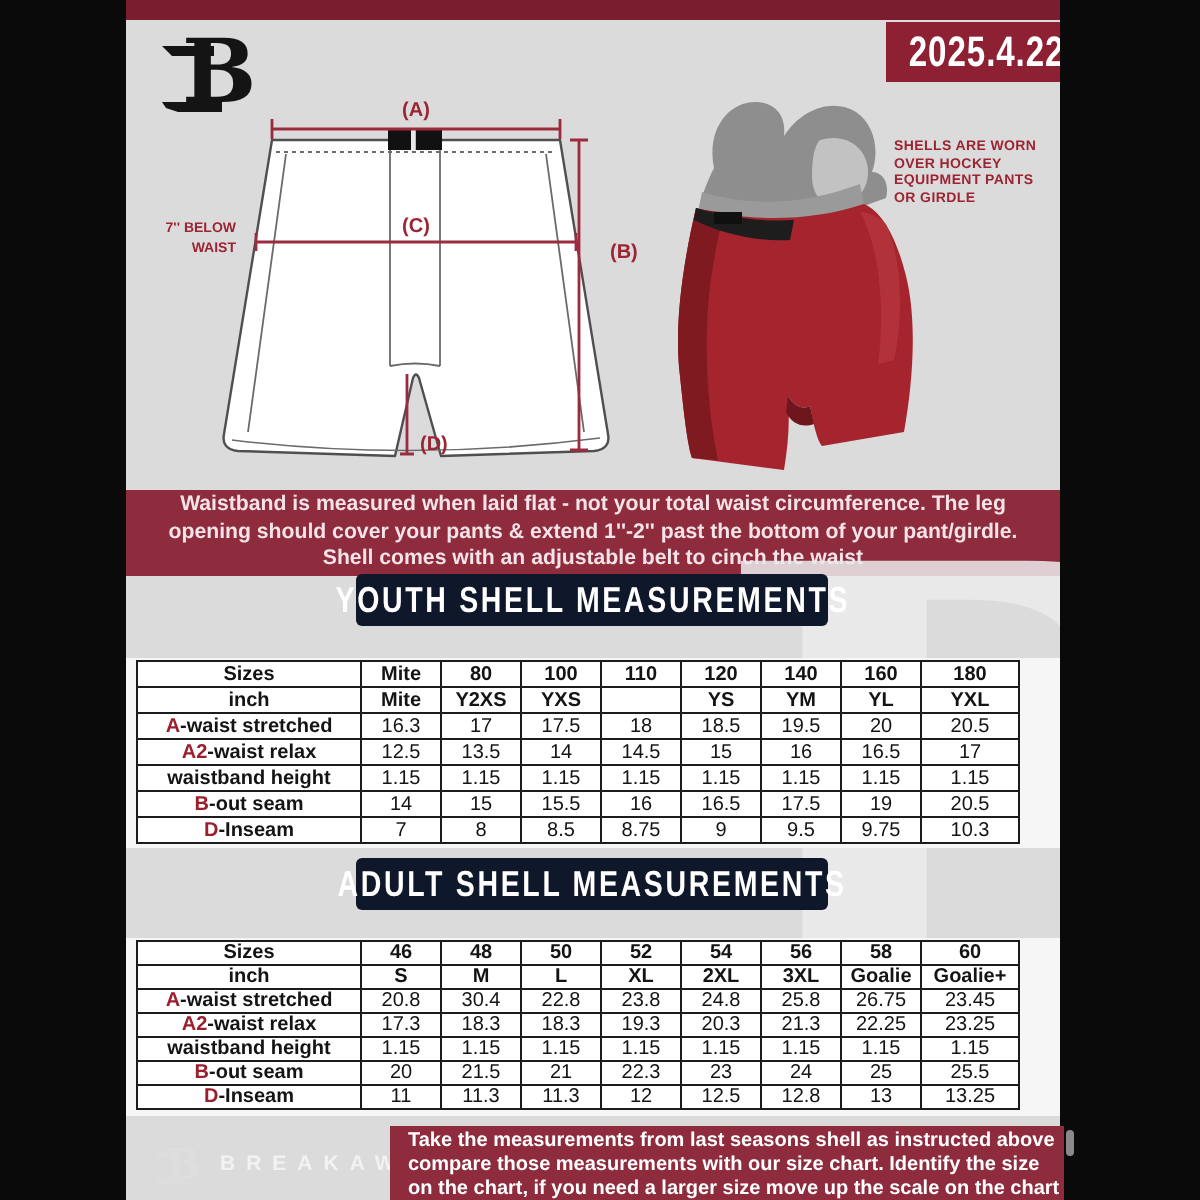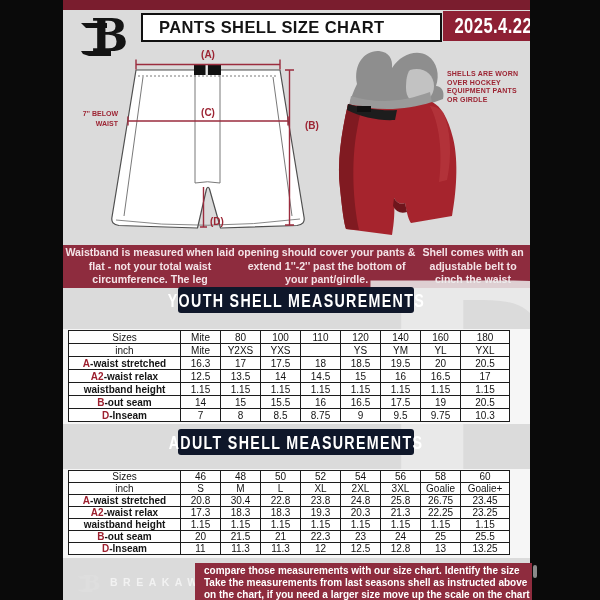--- a/index.html
+++ b/index.html
@@ -35,21 +35,21 @@
   .photo{position:absolute;left:272px;top:42px;width:132px;height:196px;}
   .photo-caption{
     position:absolute;left:384px;top:70px;width:86px;
     color:#9c2433;font-size:7px;font-weight:bold;line-height:8.6px;letter-spacing:.2px;
   }
   
   .info-banner{
     position:absolute;left:0;top:245px;width:467px;height:43px;
     background:#8e2c3e;color:#f4e3e7;
     font-size:10.6px;font-weight:bold;line-height:13.4px;
-    display:flex;flex-direction:row;align-items:center;justify-content:center;
+    display:flex;flex-direction:column;align-items:center;justify-content:center;
     text-align:center;
   }
   
   .section-banner{
     position:absolute;left:115px;width:236px;height:26px;
     background:#0f172a;border-radius:3px;
     display:flex;align-items:center;justify-content:center;
   }
   .section-banner span{
     color:#fff;font-size:15px;font-weight:bold;letter-spacing:1.4px;white-space:nowrap;
@@ -74,21 +74,21 @@
     font-size:10px;color:#141414;
   }
   table.size-table td{
     background:#fff;border:1px solid #1c1c1c;
     border-top-width:1.5px;border-bottom-width:1.5px;
     text-align:center;vertical-align:middle;padding:0;overflow:hidden;white-space:nowrap;
   }
   table.t-youth td{height:12px;}
   table.t-adult td{height:11px;}
   table.size-table td.lbl{font-weight:bold;}
-  table.size-table td.hdr{font-weight:normal;}
+  table.size-table td.hdr{font-weight:bold;}
   table.size-table .red{color:#9c1f2e;}
   
   .footer-brand{
     position:absolute;left:78px;top:568px;height:28px;
     display:flex;align-items:center;gap:10px;
   }
   .footer-brand .brand-name{
     color:#f2f2f2;font-size:10.5px;font-weight:bold;letter-spacing:5.5px;white-space:nowrap;
   }
   .footer-note{
@@ -107,23 +107,20 @@
   <div class="top-strip"></div>
 
   <svg class="logo" viewBox="0 0 46 48">
     <g fill="#141414">
       <text x="10" y="40" font-family="DejaVu Serif,serif" font-weight="bold" font-size="44">B</text>
       <polygon points="0,12 26,12 26,17 5,17"></polygon>
       <polygon points="0,40 30,40 30,45 8,45 2,43"></polygon>
     </g>
   </svg>
 
-  <div class="title-box">
-    <span>PANTS SHELL SIZE CHART</span>
-  </div>
   <div class="date-badge">
     <span>2025.4.22</span>
   </div>
 
   <svg class="diagram" viewBox="0 0 240 190">
 
     <g stroke="#4f4f4f" stroke-width="1.2" fill="#ffffff" stroke-linejoin="round">
       <path d="M53,22 L197,22 L221,169 Q222.5,176.5 214,177.5 L137.5,180 L126.5,141 Q125,137.5 123.5,141 L114.5,180 L36,177.5 Q27.5,176.5 29,169 Z"></path>
     </g>
     <g stroke="#6a6a6a" stroke-width="0.9" fill="none">
@@ -380,17 +377,17 @@
   <svg width="22" height="26" viewBox="0 0 46 48">
     <g fill="#dedede">
       <text x="10" y="40" font-family="DejaVu Serif,serif" font-weight="bold" font-size="44">B</text>
       <polygon points="0,12 26,12 26,17 5,17"></polygon>
       <polygon points="0,40 30,40 30,45 8,45 2,43"></polygon>
     </g>
   </svg>
   <span class="brand-name">BREAKAWAY</span>
 </div>
 <div class="footer-note">
+    <div>Take the measurements from last seasons shell as instructed above</div>
     <div>compare those measurements  with our size chart. Identify the size</div>
-    <div>Take the measurements from last seasons shell as instructed above</div>
     <div>on the chart, if you need a larger size move up the scale on the chart</div>
   </div>
 <div class="footer-pin"></div>
 
 </body></html>

